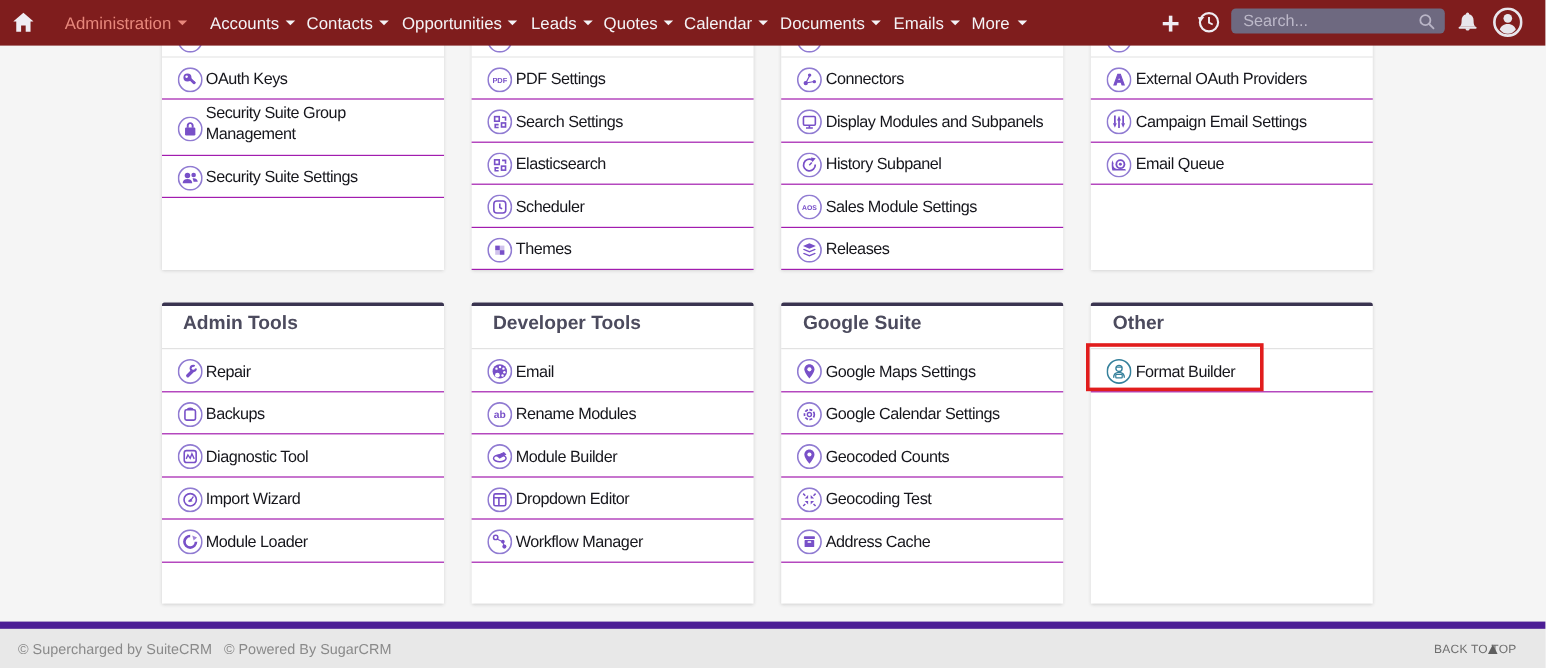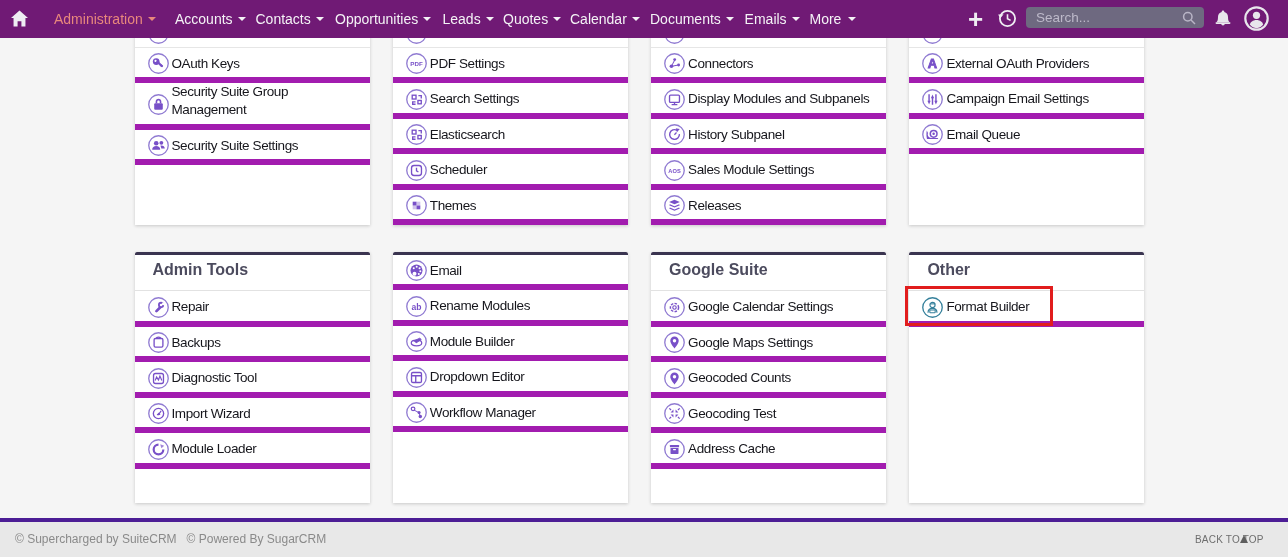--- a/index.html
+++ b/index.html
@@ -1,20 +1,20 @@
 <!DOCTYPE html>
 <html><head>
 <meta charset="utf-8">
 <style>
 * { margin:0; padding:0; box-sizing:border-box; }
 html,body { width:1288px; height:557px; overflow:hidden; background:#f5f5f5;
   font-family:"Liberation Sans", sans-serif; position:relative; }
 
 #nav { position:absolute; left:0; top:0; width:1288px; height:38px;
-  background:#701a75; z-index:50; }
+  background:#7f1d1d; z-index:50; }
 #nav .home { position:absolute; left:11px; top:10px; }
 .navitem { position:absolute; top:0; height:38px; line-height:38px;
   font-size:14px; color:#f4f3f6; white-space:nowrap; }
 .navitem.adm { color:#e8887c; }
 .caret { display:inline-block; width:0; height:0; border-left:4px solid transparent;
   border-right:4px solid transparent; border-top:4px solid #f4f3f6;
   margin-left:5px; vertical-align:middle; margin-top:-2px;}
 .adm .caret { border-top-color:#e8887c; }
 #plusbtn { position:absolute; left:968px; top:7px; color:#efedf3; font-size:26px;
   font-weight:bold; line-height:24px;}
@@ -29,29 +29,29 @@
 .card { position:absolute; width:235px; background:#fff;
   box-shadow:0 1px 3px rgba(50,50,50,.22); z-index:1; }
 .r1 { top:11px; height:213.5px; }
 .r2 { top:251.5px; height:251.5px; }
 .c1 { left:134.5px; } .c2 { left:392.8px; } .c3 { left:651.1px; } .c4 { left:909.4px; }
 .r2 .bar { height:3.2px; background:#3a3450; border-radius:2px 2px 0 0; }
 .r2 .hd { height:36.6px; line-height:30px; padding-left:18px; font-size:16px;
   font-weight:bold; color:#4c4b5e; border-bottom:1px solid #e2e2e2; }
 ul { list-style:none; }
 li { display:flex; align-items:center; min-height:35.5px;
-  border-bottom:6px solid #a21caf; padding-left:13px; padding-top:2.5px; }
+  border-bottom:1px solid #a21caf; padding-left:13px; padding-top:2.5px; }
 li.nob { border-bottom:none; }
 li span.t { font-size:13.5px; color:#16161c; margin-left:3px; line-height:1.32; letter-spacing:-0.4px; }
 li.part { height:36.5px; border-bottom:1px solid #e6e6e6; align-items:flex-end; }
 li.part .ic { margin-bottom:3px; }
 .ic { flex:0 0 auto; width:21px; height:21px; }
 
 #footer { position:absolute; left:0; top:518px; width:1288px; height:39px;
-  background:#e8e8e8; border-top:4px solid #4c1d95; z-index:5;}
+  background:#e8e8e8; border-top:6px solid #4c1d95; z-index:5;}
 #footer .l { position:absolute; left:15px; top:10px; font-size:12px; color:#8a8a8a; }
 #footer .r { position:absolute; left:1166px; top:11.5px; font-size:10px; color:#6e6e6e;
   letter-spacing:.2px;padding-left:29px;}
 #footer .tri { position:absolute; left:1240px; top:12.5px; width:0; height:0;
   border-left:4.5px solid transparent; border-right:4.5px solid transparent;
   border-bottom:8px solid #5e5e5e; }
 #redbox { position:absolute; left:905px; top:286px; width:148px; height:40px;
   border:3px solid #e11d1d; z-index:10; }
 </style>
 </head>
@@ -362,20 +362,21 @@
           <path fill="#7850c8" d="M12.8 5.4 L17 7.2 L14 9.8 Z" opacity="0.7"></path>
         </svg>
         <span class="t">Module Loader</span>
       </li>
     <li class="nob" style="flex:1"></li>
   </ul>
 </div>
 
 <div class="card r2 c2">
   <div class="bar"></div>
+    <div class="hd">Developer Tools</div>
   <ul>
     <li>
         <svg class="ic" viewBox="0 0 22 22">
           <circle cx="11" cy="11" r="10.2" fill="none" stroke="#907bd2" stroke-width="1.4"></circle>
           <circle cx="11" cy="11" r="6.3" fill="#7850c8"></circle>
           <g fill="#fff">
             <circle cx="8.9" cy="14.3" r="2.1"></circle>
             <circle cx="8.1" cy="8.6" r="1.05"></circle>
             <circle cx="11.2" cy="7.1" r="1.05"></circle>
             <circle cx="14.2" cy="8.6" r="1.05"></circle>
@@ -428,34 +429,34 @@
   </ul>
 </div>
 
 <div class="card r2 c3">
   <div class="bar"></div>
     <div class="hd">Google Suite</div>
   <ul>
     <li>
         <svg class="ic" viewBox="0 0 22 22">
           <circle cx="11" cy="11" r="10.2" fill="none" stroke="#907bd2" stroke-width="1.4"></circle>
+          <path fill="#7850c8" d="M11 4.8 C13.5 4.8 15.4 6.7 15.4 9.2 C15.4 12.3 11 17.2 11 17.2 C11 17.2 6.6 12.3 6.6 9.2 C6.6 6.7 8.5 4.8 11 4.8 Z"></path>
+          <circle cx="11" cy="9.2" r="1.8" fill="#fff"></circle>
+        </svg>
+        <span class="t">Google Maps Settings</span>
+      </li>
+    <li>
+        <svg class="ic" viewBox="0 0 22 22">
+          <circle cx="11" cy="11" r="10.2" fill="none" stroke="#907bd2" stroke-width="1.4"></circle>
           <g fill="none" stroke="#7850c8">
             <circle cx="11" cy="11" r="4.3" stroke-width="1.5" stroke-dasharray="2.6 1.35"></circle>
             <circle cx="11" cy="11" r="1.8" stroke-width="1.2"></circle>
           </g>
         </svg>
         <span class="t">Google Calendar Settings</span>
-      </li>
-    <li>
-        <svg class="ic" viewBox="0 0 22 22">
-          <circle cx="11" cy="11" r="10.2" fill="none" stroke="#907bd2" stroke-width="1.4"></circle>
-          <path fill="#7850c8" d="M11 4.8 C13.5 4.8 15.4 6.7 15.4 9.2 C15.4 12.3 11 17.2 11 17.2 C11 17.2 6.6 12.3 6.6 9.2 C6.6 6.7 8.5 4.8 11 4.8 Z"></path>
-          <circle cx="11" cy="9.2" r="1.8" fill="#fff"></circle>
-        </svg>
-        <span class="t">Google Maps Settings</span>
       </li>
     <li>
         <svg class="ic" viewBox="0 0 22 22">
           <circle cx="11" cy="11" r="10.2" fill="none" stroke="#907bd2" stroke-width="1.4"></circle>
           <path fill="#7850c8" d="M11 4.8 C13.5 4.8 15.4 6.7 15.4 9.2 C15.4 12.3 11 17.2 11 17.2 C11 17.2 6.6 12.3 6.6 9.2 C6.6 6.7 8.5 4.8 11 4.8 Z"></path>
           <circle cx="11" cy="9.2" r="1.8" fill="#fff"></circle>
         </svg>
         <span class="t">Geocoded Counts</span>
       </li>
     <li>

